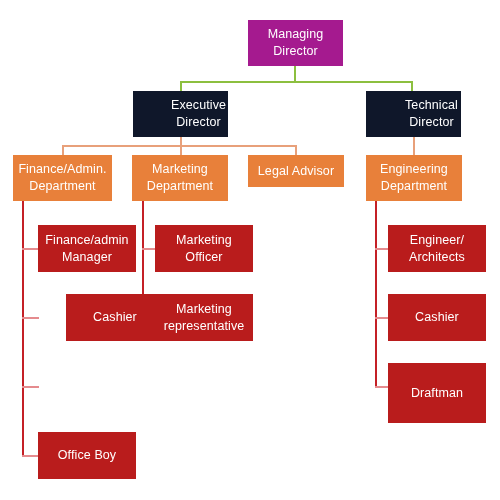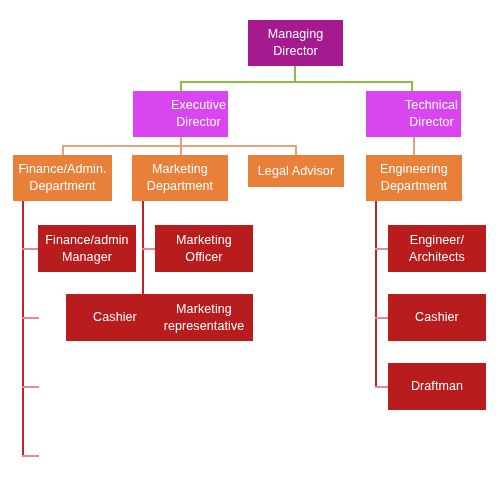--- a/index.html
+++ b/index.html
@@ -30,21 +30,21 @@
     box-sizing: border-box;
     padding: 2px 1px;
     letter-spacing: 0.1px;
     z-index: 3;
   }
   .node span {
     display: block;
     width: 118%;
   }
   .node.level-root { background: #a51a8f; }
-  .node.level-director { background: #d946ef; padding-left: 37px; }
+  .node.level-director { background: #0f172a; padding-left: 37px; }
   .node.level-department { background: #e8803a; }
   .node.level-staff { background: #b91c1c; }
 
   .conn {
     position: absolute;
     z-index: 1;
   }
   .conn.v { width: 2px; }
   .conn.h { height: 2px; }
   .conn.green { background: #8cbf3f; }
@@ -114,34 +114,37 @@
 
   <div class="node level-staff" style="left:38px; top:225px; width:98px; height:47px;">
     <span>Finance/admin<br>Manager</span>
   </div>
 
   <div class="node level-staff" style="left:38px; top:294px; width:98px; height:47px;margin-left:28px;">
     <span>Cashier</span>
   </div>
 
 
+  <div class="node level-staff" style="left:38px; top:432px; width:98px; height:47px;">
+    <span>Office Boy</span>
+  </div>
 
   <div class="node level-staff" style="left:155px; top:225px; width:98px; height:47px;">
     <span>Marketing<br>Officer</span>
   </div>
 
   <div class="node level-staff" style="left:155px; top:294px; width:98px; height:47px;">
     <span>Marketing<br>representative</span>
   </div>
 
   <div class="node level-staff" style="left:388px; top:225px; width:98px; height:47px;">
     <span>Engineer/<br>Architects</span>
   </div>
 
   <div class="node level-staff" style="left:388px; top:294px; width:98px; height:47px;">
     <span>Cashier</span>
   </div>
 
-  <div class="node level-staff" style="left:388px; top:363px; width:98px; height:47px;">
+  <div class="node level-staff" style="left:388px; top:363px; width:98px; height:60px;">
     <span>Draftman</span>
   </div>
 
 </div>
 
 </body></html>

